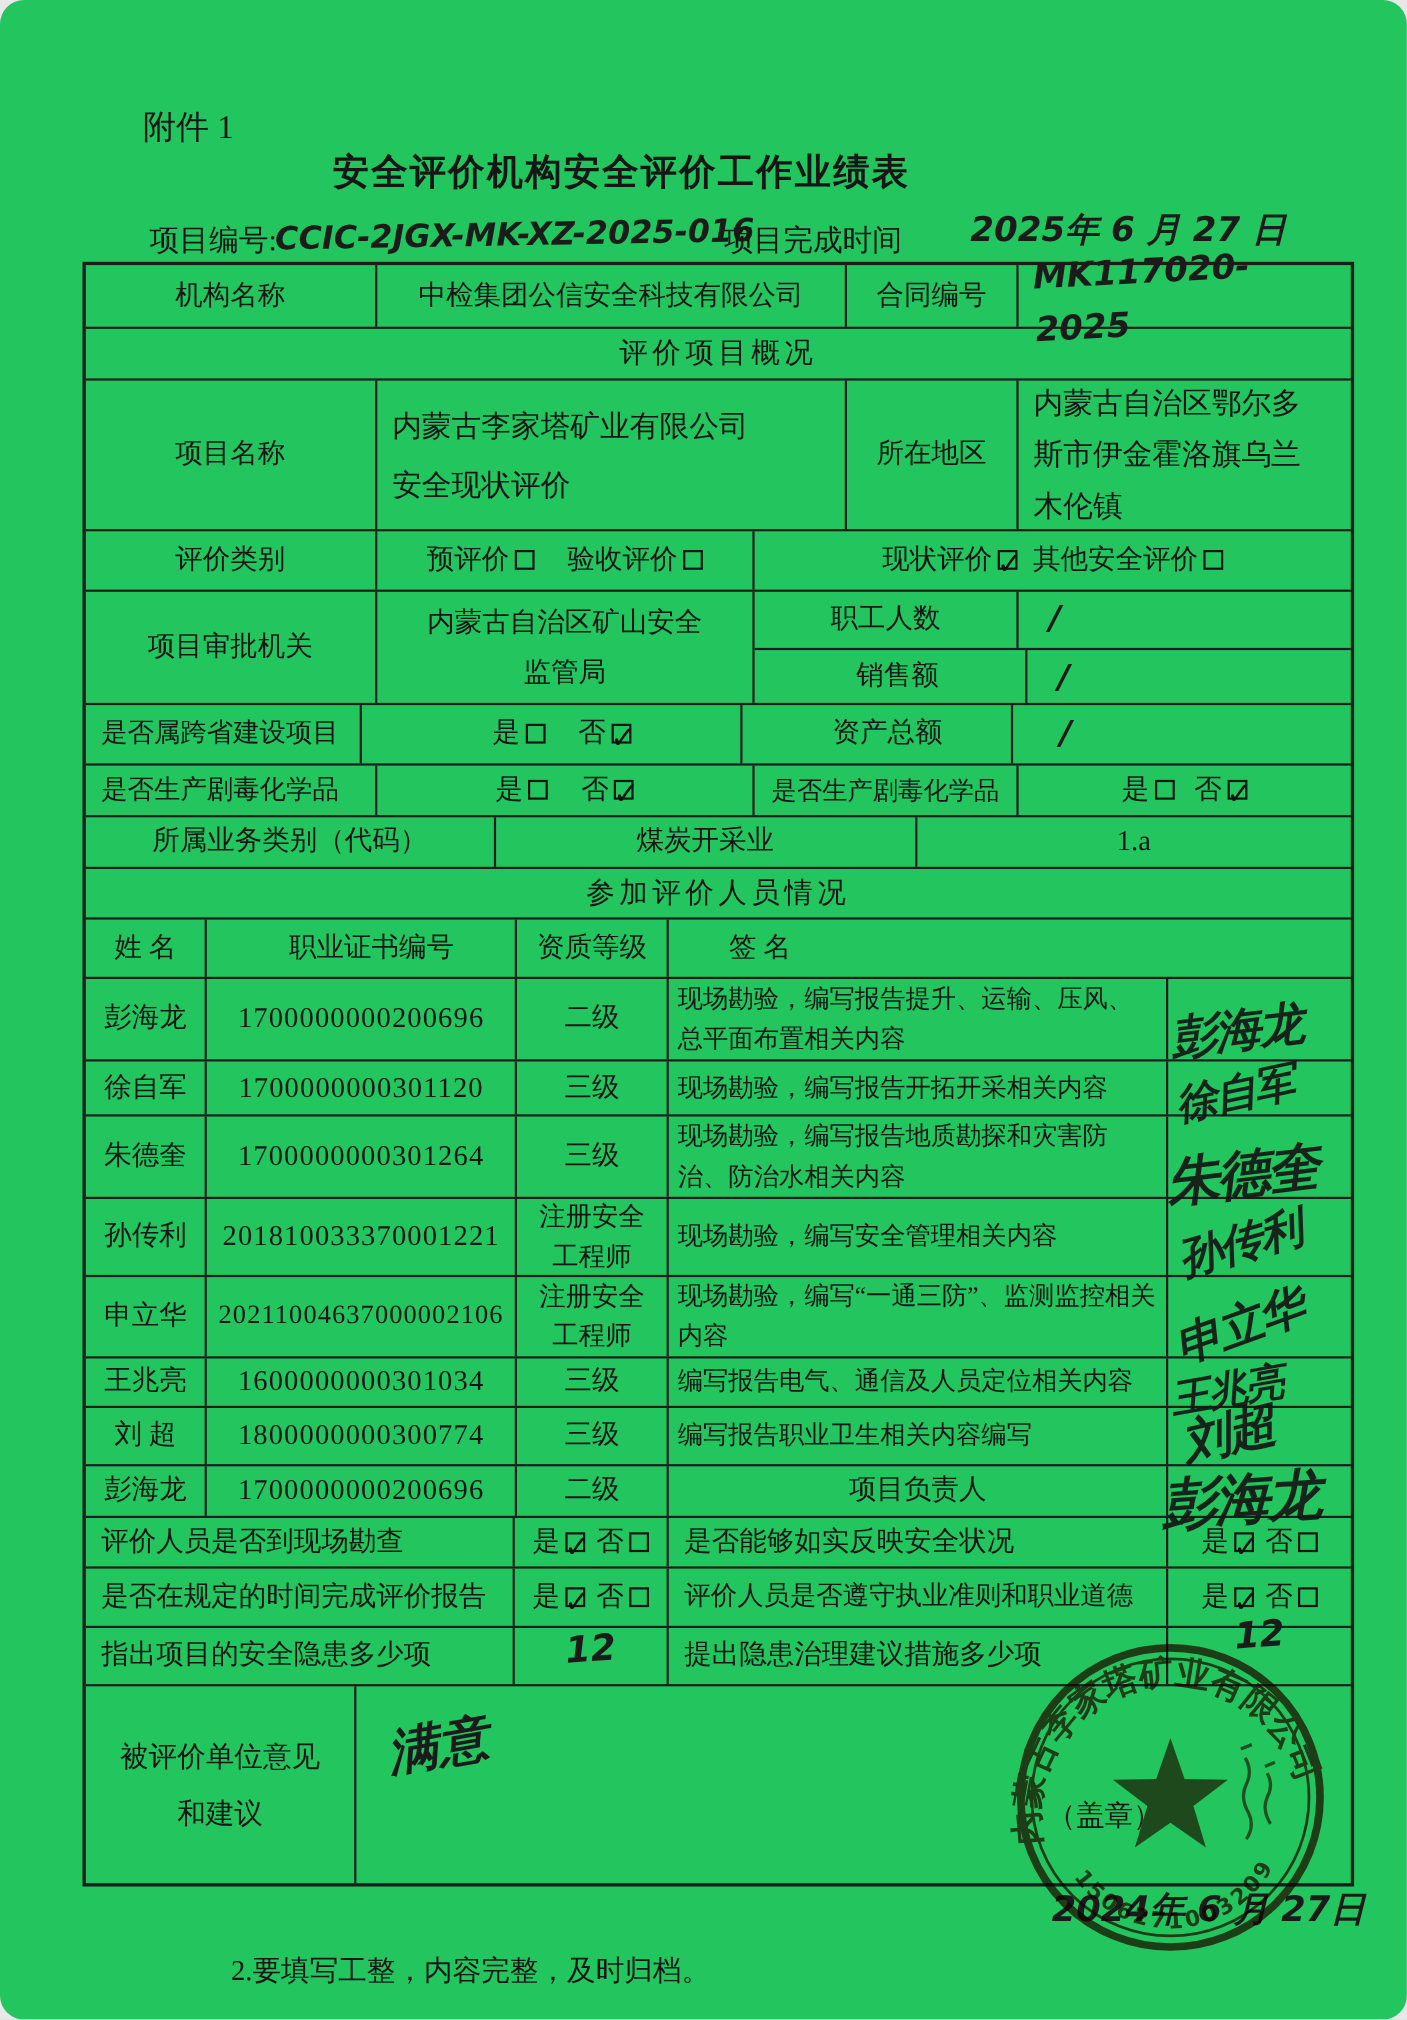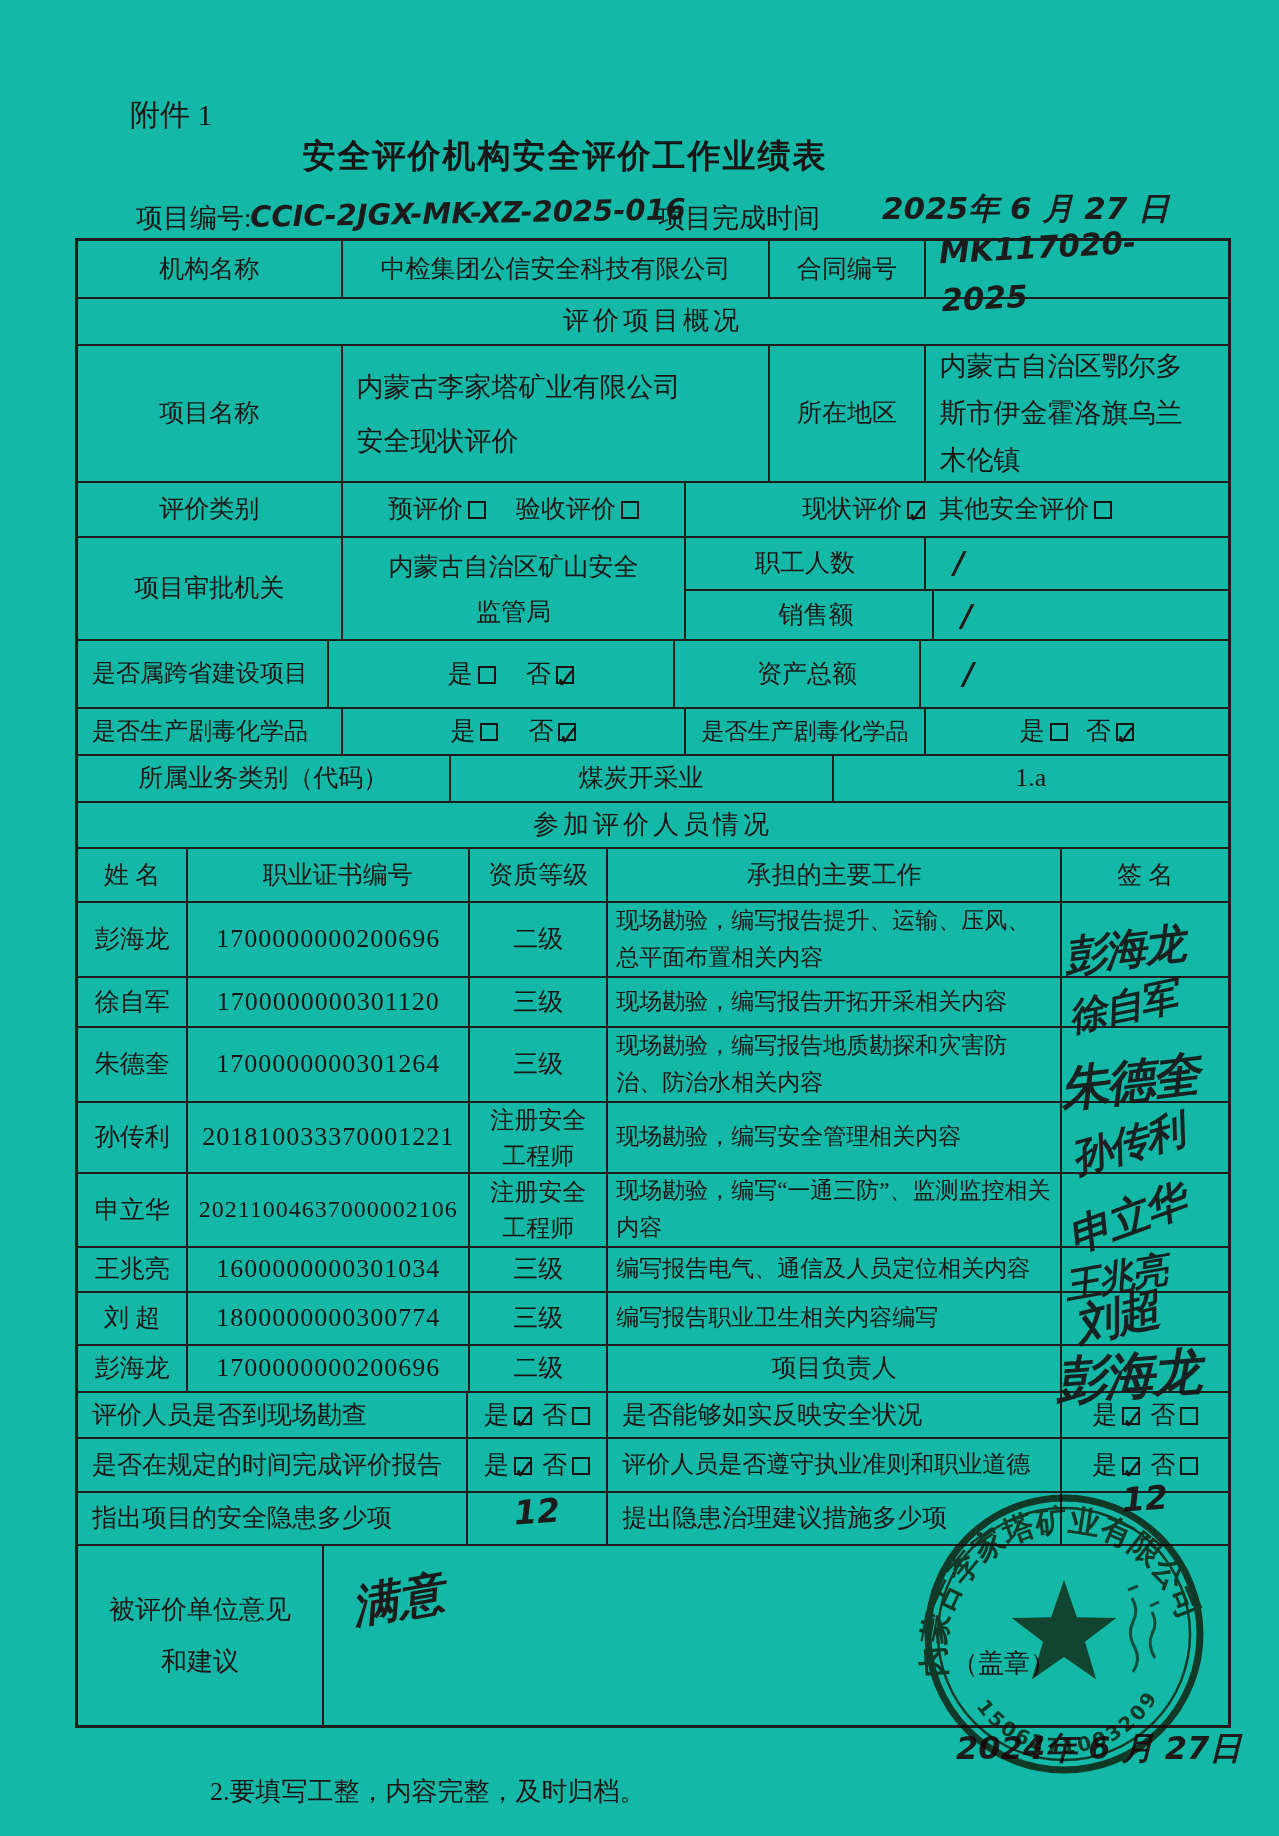--- a/index.html
+++ b/index.html
@@ -1,17 +1,17 @@
 <!DOCTYPE html>
 <html><head>
 <meta charset="utf-8">
 <style>
   html,body{margin:0;padding:0;background:#e8e8e8;}
-  .page{position:relative;width:1279px;height:1836px;background:#14b8a6;
-        font-family:"Liberation Serif",serif;color:#161616;overflow:hidden;}
+  .page{position:relative;width:1279px;height:1836px;background:#22c55e;
+        font-family:"Liberation Serif",serif;color:#161616;overflow:hidden;border-radius:22px;}
   .abs{position:absolute;}
   
   .tbl{position:absolute;left:75px;top:238px;width:1156px;border:3px solid #1d1d1d;box-sizing:border-box;background:transparent;}
   .row{display:flex;border-bottom:2px solid #1d1d1d;box-sizing:border-box;align-items:stretch;}
   .row.last{border-bottom:none;}
   .c{border-right:2px solid #1d1d1d;box-sizing:border-box;display:flex;align-items:center;justify-content:center;
      text-align:center;padding:2px 8px;font-size:25px;line-height:1.55;overflow:visible;position:relative;}
   .c.end{border-right:none;}
   .c.l{justify-content:flex-start;text-align:left;padding-left:14px;}
   .prelines{white-space:pre-line;}
@@ -96,21 +96,21 @@
         </div>
         <div style="display:flex;flex:1 1 45%;">
           <div class="c" style="width:44.2%;margin-left:14px;">销售额</div>
           <div class="c end l" style="width:55.8%;">
               <span class="hw" style="font-size:30px;padding-left:14px;">/</span>
             </div>
         </div>
       </div>
     </div>
 
-    <div class="row" style="height:68px;gap:20px;">
+    <div class="row" style="height:55px;gap:20px;">
       <div class="c l" style="width:23%;font-size:24px;">是否属跨省建设项目</div>
       <div class="c" style="width:29.9%;">
         <span class="cbi"><span>是</span><span class="cb"></span></span>
         <span class="cbi gap"><span>否</span><span class="cb checked"></span></span>
       </div>
       <div class="c" style="width:20.8%;">资产总额</div>
       <div class="c end l" style="width:26.3%;">
           <span class="hw" style="font-size:30px;padding-left:8px;">/</span>
         </div>
     </div>
@@ -135,21 +135,20 @@
     </div>
 
     <div class="row" style="height:46px;">
       <div class="c end sec" style="width:100%;">参加评价人员情况</div>
     </div>
 
     <div class="row hdr" style="height:54px;">
       <div class="c" style="width:9.6%;">姓  名</div>
       <div class="c" style="width:24.5%;padding-left:27px;">职业证书编号</div>
       <div class="c" style="width:12%;">资质等级</div>
-      <div class="c" style="width:39.5%;">承担的主要工作</div>
       <div class="c end" style="width:14.4%;">签  名</div>
     </div>
 
     <div class="row" style="height:75px;">
       <div class="c" style="width:9.6%;">彭海龙</div>
       <div class="c cert" style="width:24.5%;">1700000000200696</div>
       <div class="c prelines" style="width:12%;">二级</div>
       <div class="c work" style="width:39.5%;">现场勘验，编写报告提升、运输、压风、总平面布置相关内容</div>
       <div class="c end" style="width:14.4%;">
         <span class="sig" style="left:2px;top:14px;font-size:42px;">彭海龙</span>

